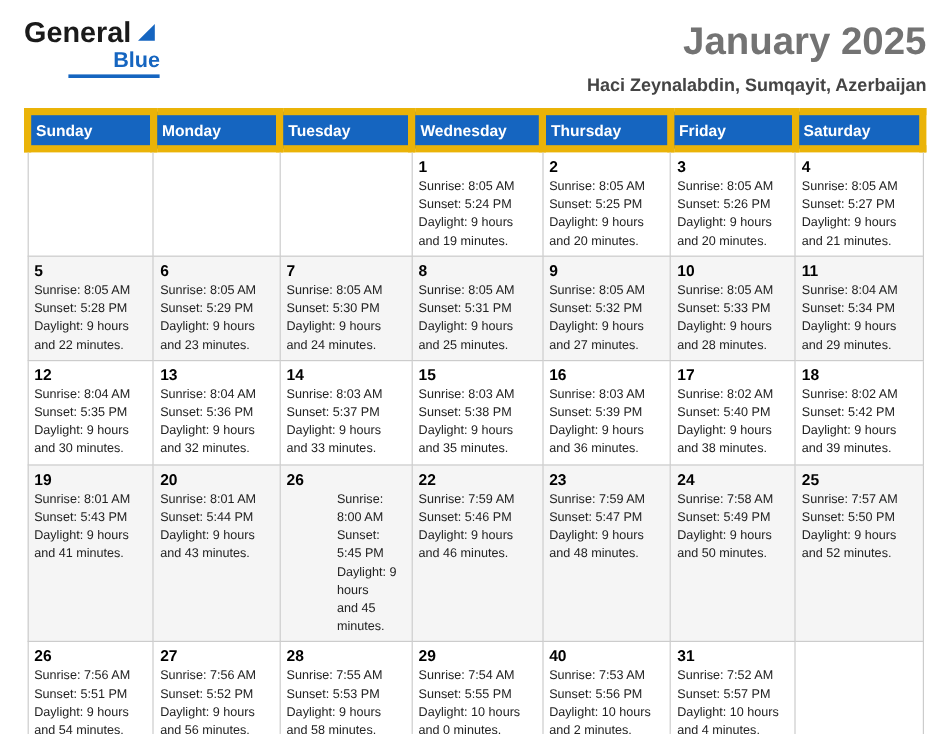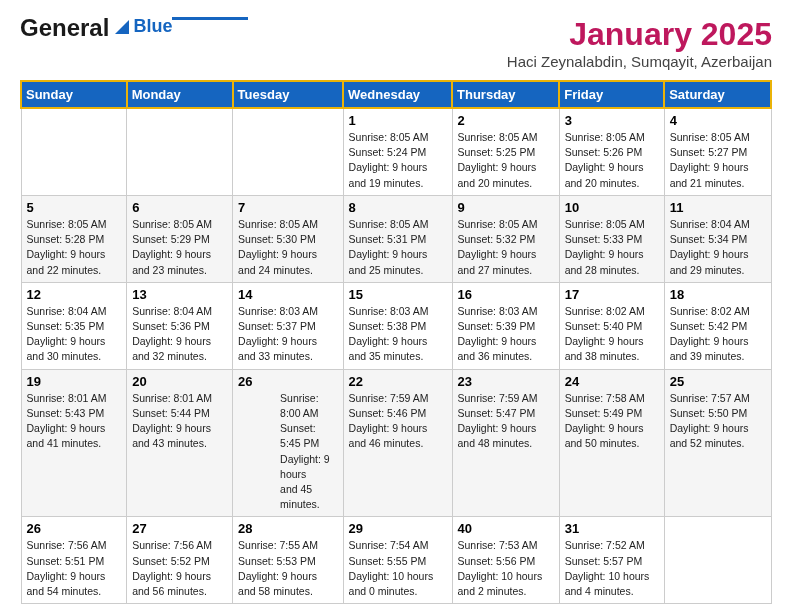--- a/index.html
+++ b/index.html
@@ -15,49 +15,50 @@
       padding: 16px 20px 16px 20px;
     }
     .header {
       display: flex;
       align-items: flex-start;
       justify-content: space-between;
       margin-bottom: 10px;
     }
     .logo {
       display: flex;
-      flex-direction: row;
-      align-items: flex-start;
+      flex-direction: column;
+      align-items: flex-end;
     }
     .title-block {
       text-align: right;
     }
     .title-block h1 {
       font-size: 32px;
       font-weight: bold;
-      color: #be185d;
+      color: #737373;
     }
     .title-block h2 {
       font-size: 15px;
-      font-weight: normal;
+      font-weight: bold;
       color: #444;
+      margin-top: 10px;
     }
     .calendar {
       width: 100%;
       border-collapse: collapse;
       font-size: 11px;
     }
     .calendar thead tr th {
       background: #1565C0;
       color: #fff;
       padding: 5px 4px;
       text-align: left;
       font-size: 13px;
       font-weight: bold;
-      border: 2px solid #eab308;
+      border: 6px solid #eab308;
     }
     .calendar tbody tr td {
       border: 1px solid #ccc;
       vertical-align: top;
       padding: 4px 5px;
       width: 113px;
       min-height: 80px;
       background: #fff;
     }
     .calendar tbody tr:nth-child(even) td {

